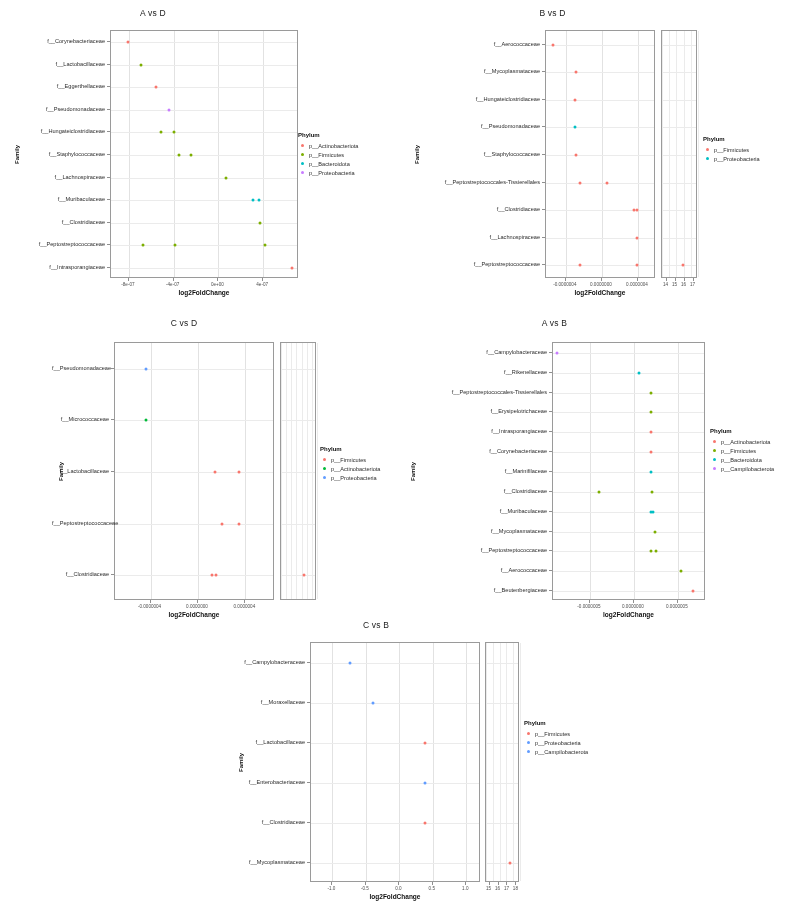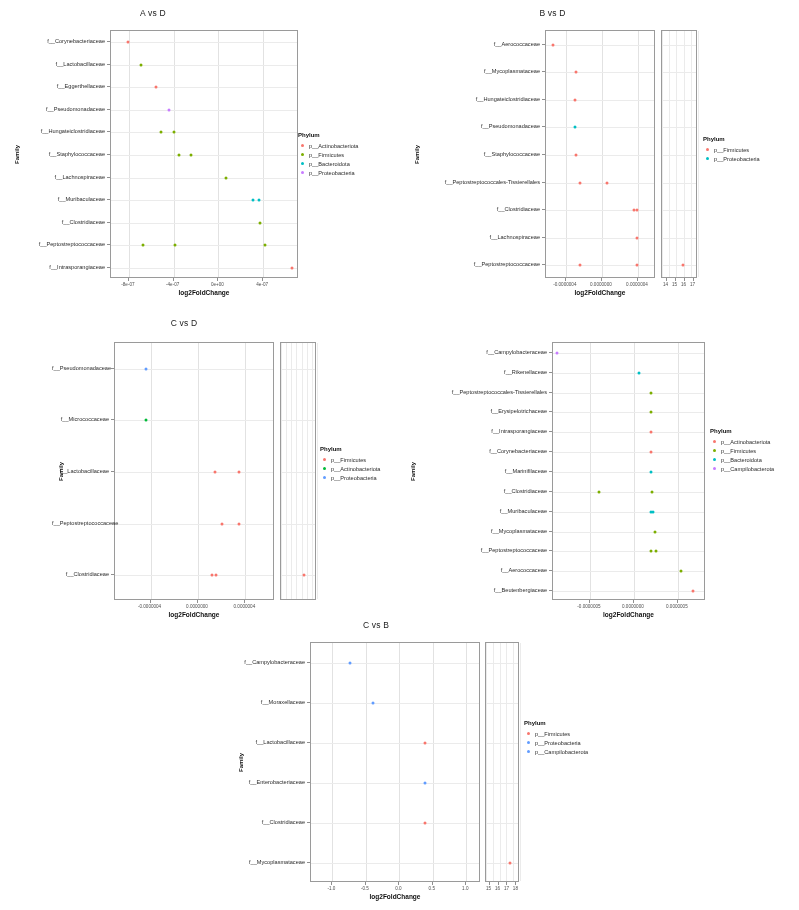--- a/index.html
+++ b/index.html
@@ -308,20 +308,21 @@
         </div>
         <div class="legend-row">
           <span class="legend-key">
             <span class="legend-dot" style="background: rgb(97, 156, 255);"></span>
           </span>
           <span class="legend-text">p__Proteobacteria</span>
         </div>
       </div>
     </div>
     <div class="panel" style="left: 404px; top: 318px; width: 340px; height: 300px;">
+      <div class="plot-title" style="width: 301px;">A vs B</div>
       <div class="region" style="left: 148px; top: 24px; width: 153px; height: 258px;">
         <div class="gridv major" style="left: 36.931px;"></div>
         <div class="gridv major" style="left: 80.8966px;"></div>
         <div class="gridv major" style="left: 124.862px;"></div>
         <div class="gridh" style="top: 9.92308px;"></div>
         <div class="gridh" style="top: 29.7692px;"></div>
         <div class="gridh" style="top: 49.6154px;"></div>
         <div class="gridh" style="top: 69.4615px;"></div>
         <div class="gridh" style="top: 89.3077px;"></div>
         <div class="gridh" style="top: 109.154px;"></div>

